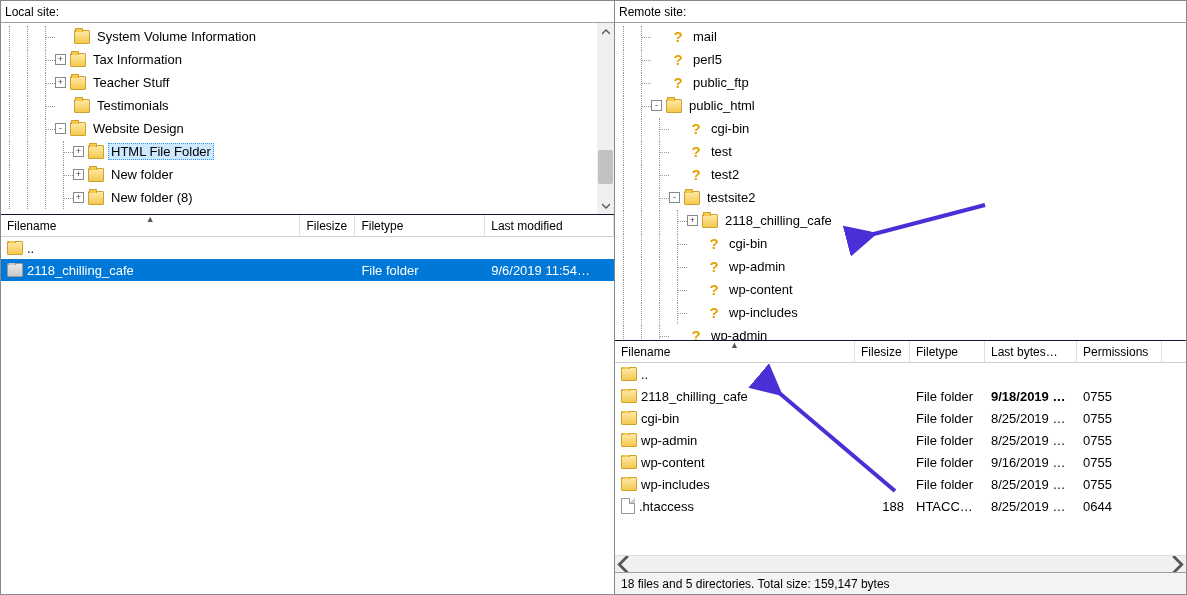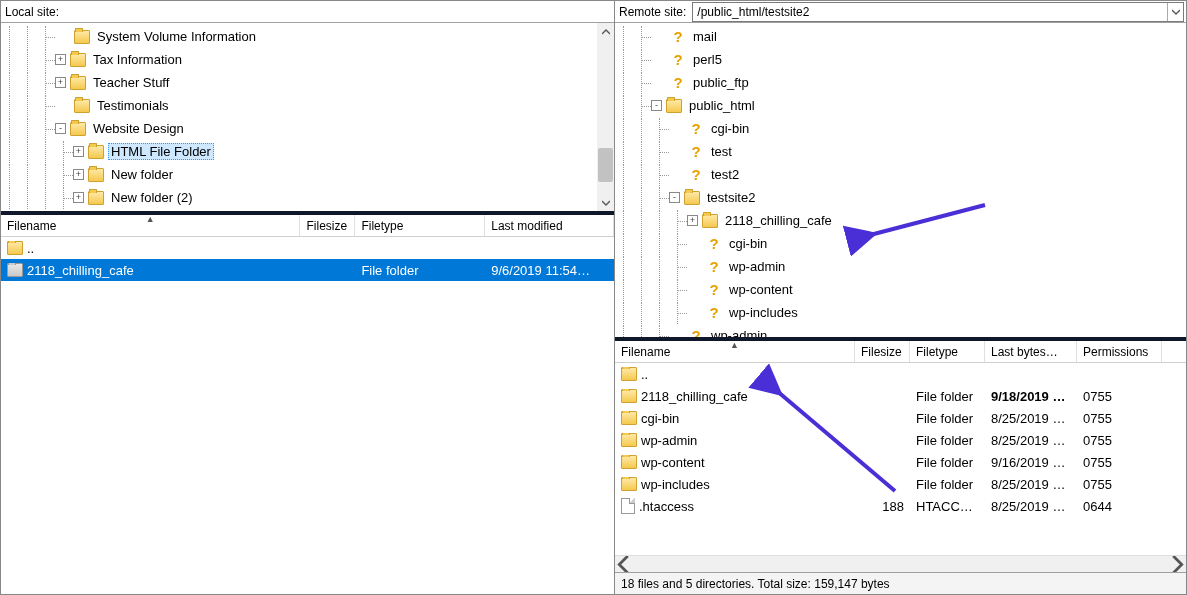--- a/index.html
+++ b/index.html
@@ -7,21 +7,21 @@
 .app{display:flex;width:1187px;height:595px;border:1px solid #888}
 .pane{display:flex;flex-direction:column;height:100%;overflow:hidden}
 .pane.left{width:614px;border-right:1px solid #888}
 .pane.right{flex:1}
 .pathrow{display:flex;align-items:center;height:22px;border-bottom:1px solid #a0a0a0;background:#fff;font-size:12px}
 .pathlabel{padding:0 6px 0 4px;white-space:nowrap}
 .pathbox{flex:1;height:20px;display:flex;align-items:center;border:1px solid #7a7a7a;margin:1px 2px 1px 0;background:#fff}
 .pathbox input{border:none;flex:1;font:inherit;padding:0 4px;outline:none}
 .dd{width:16px;height:18px;display:flex;align-items:center;justify-content:center;border-left:1px solid #aaa;color:#555}
 .dd svg{width:8px;height:8px}
-.tree{flex:0 0 auto;overflow:auto;border-bottom:4px solid #0f172a;position:relative;background:#fff}
+.tree{flex:0 0 auto;overflow:auto;border-bottom:1px solid #0f172a;position:relative;background:#fff}
 .left .tree{height:192px}
 .right .tree{height:318px}
 .tree-inner{padding:2px 0}
 .trow{display:flex;align-items:center;height:23px;white-space:nowrap;font-size:13px}
 .tdots{display:inline-block;width:18px;height:22px;position:relative}
 .tdots::before{content:"";position:absolute;left:8px;top:0;bottom:0;border-left:1px dotted #999}
 .tdots.h::after{content:"";position:absolute;left:8px;right:0;top:11px;border-top:1px dotted #999}
 .expander{width:11px;height:11px;border:1px solid #888;display:inline-flex;align-items:center;justify-content:center;font-size:9px;line-height:1;background:#fff;margin-right:4px;color:#444;cursor:pointer}
 .expander.empty{border:none;width:15px}
 .ficon{width:16px;height:14px;background:linear-gradient(#ffe9a8,#f5c94e);border:1px solid #cfa230;border-radius:1px;margin-right:4px;position:relative;flex:0 0 auto}
@@ -124,21 +124,21 @@
             <span class="ficon"></span>
             <span class="lbl">New folder</span>
           </div>
           <div class="trow">
             <span class="tdots"></span>
             <span class="tdots"></span>
             <span class="tdots"></span>
             <span class="tdots h"></span>
             <span class="expander">+</span>
             <span class="ficon"></span>
-            <span class="lbl">New folder (2)</span>
+            <span class="lbl">New folder (8)</span>
           </div>
         </div>
       <div class="vscroll">
         <div class="arr">
             <svg viewBox="0 0 8 8">
               <path d="M0 6 L4 2 L8 6" fill="none" stroke="currentColor" stroke-width="1.3"></path>
             </svg>
           </div>
         <div class="track">
             <div class="thumb" style="top:70%;height:22%"></div>
@@ -185,28 +185,20 @@
           <div class="c" style="width:130px;">File folder</div>
           <div class="c" style="width:129px;">9/6/2019 11:54…</div>
         </div>
       </div>
 
   </div>
 
   <div class="pane right">
     <div class="pathrow">
       <span class="pathlabel">Remote site:</span>
-      <div class="pathbox">
-        <input value="/public_html/testsite2" style="">
-        <span class="dd">
-            <svg viewBox="0 0 8 8">
-              <path d="M0 2 L4 6 L8 2" fill="none" stroke="currentColor" stroke-width="1.3"></path>
-            </svg>
-          </span>
-      </div>
     </div>
 
     <div class="tree">
       <div class="tree-inner" id="remote-tree">
           <div class="trow">
             <span class="tdots"></span>
             <span class="tdots h"></span>
             <span class="expander empty"></span>
             <span class="qicon">?</span>
             <span class="lbl">mail</span>

